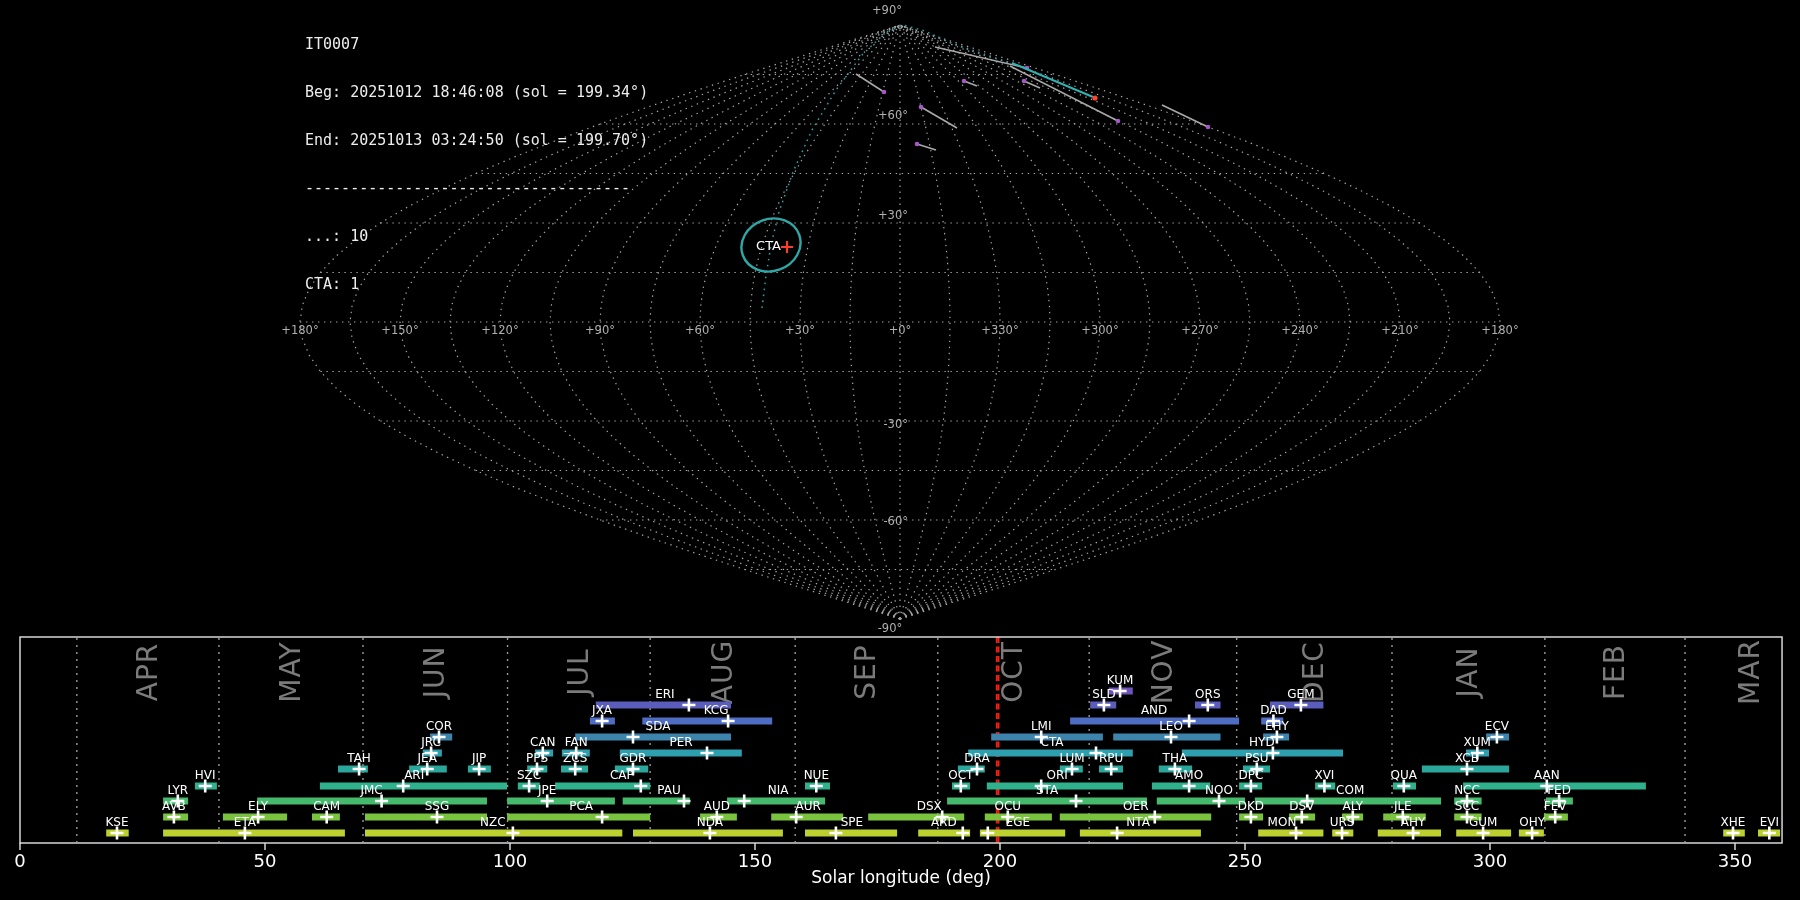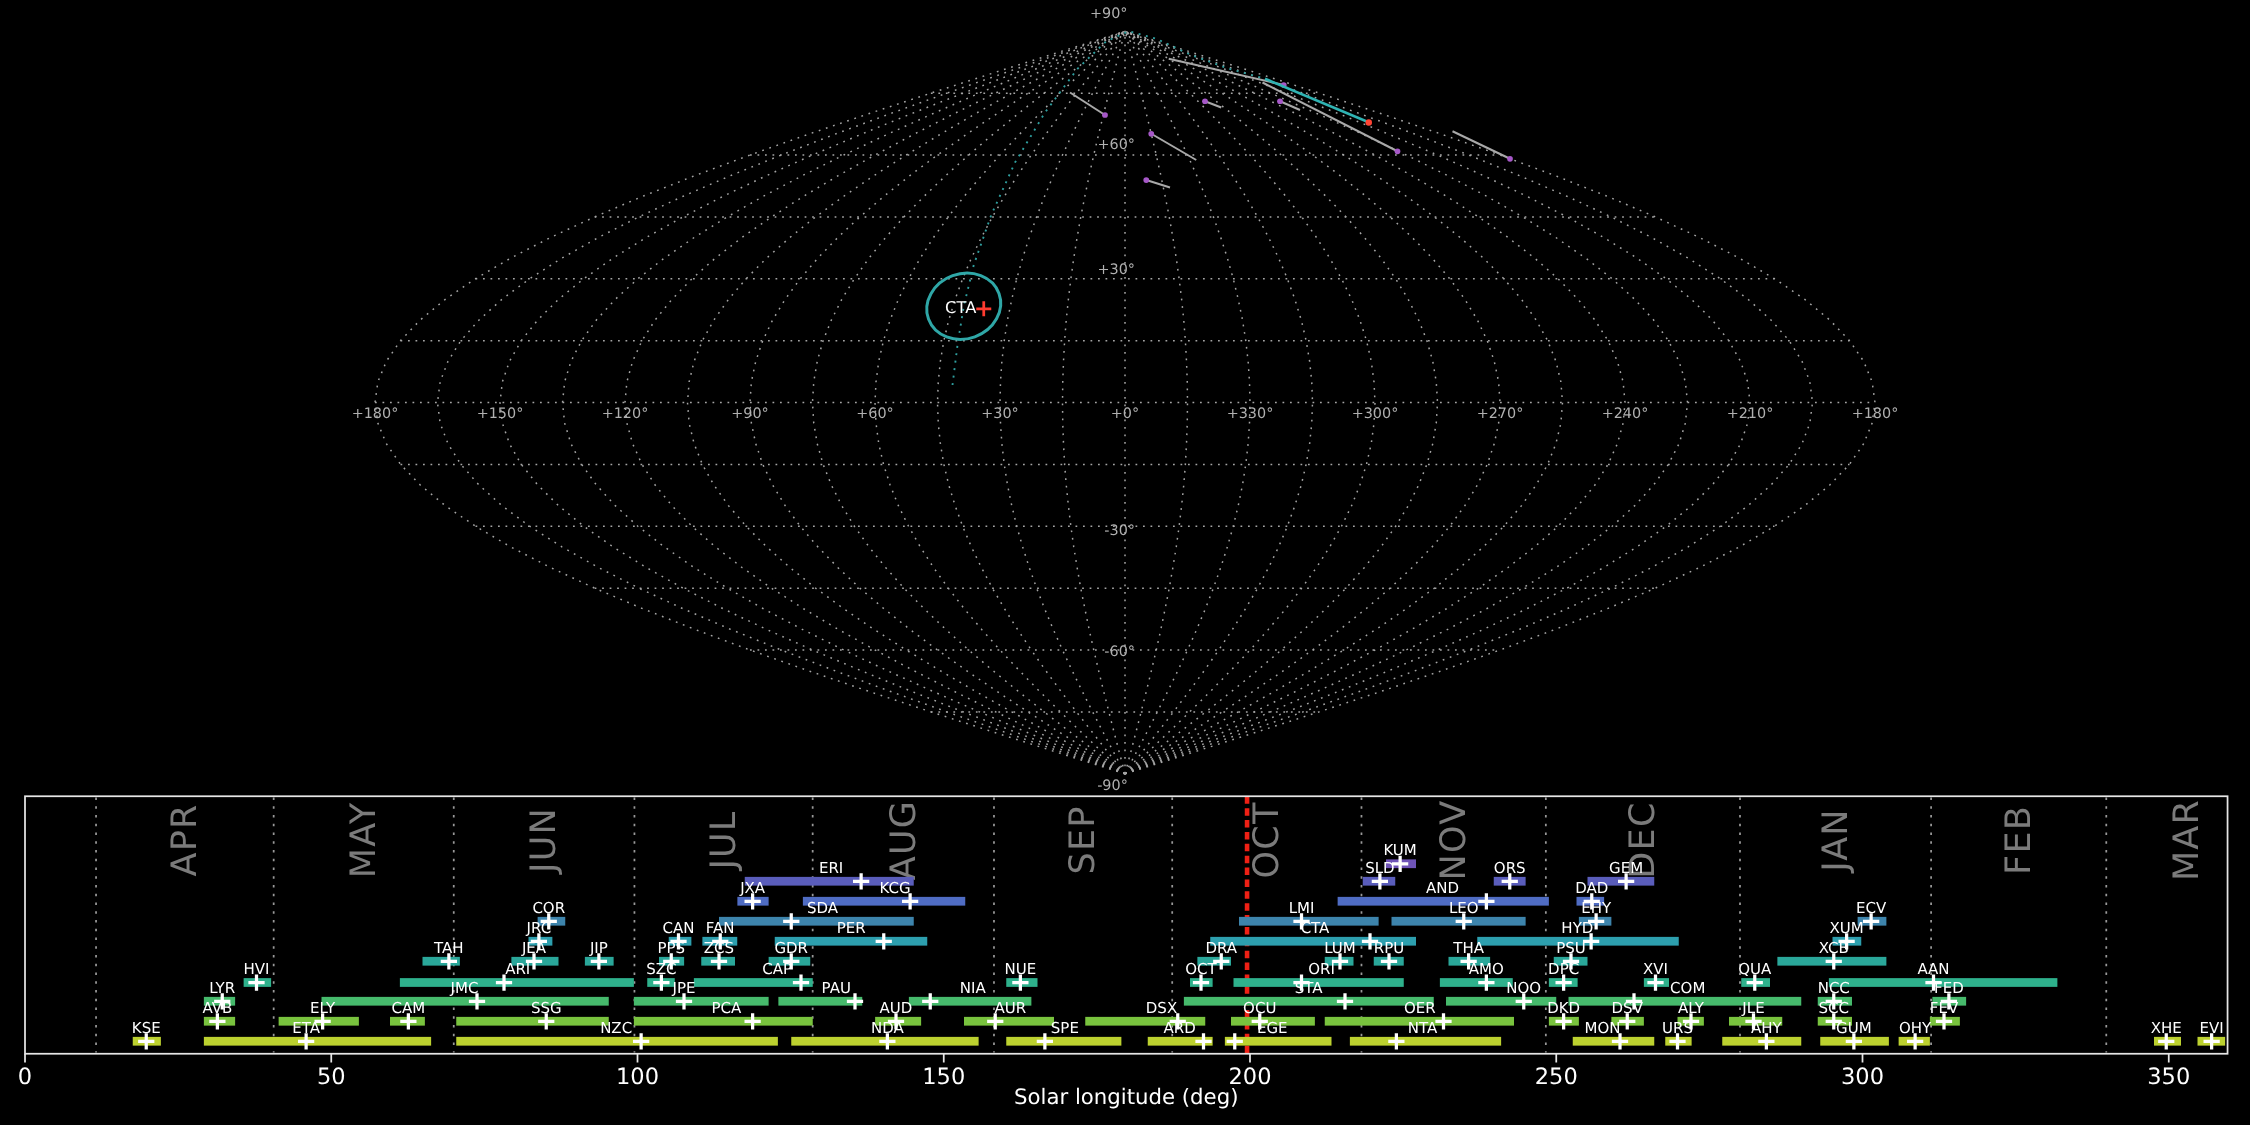--- a/index.html
+++ b/index.html
@@ -7,20 +7,28 @@
         font-family:"DejaVu Sans", sans-serif;}
   .hdr{position:absolute;left:305px;top:4px;color:#ededed;
        font-family:"DejaVu Sans Mono", monospace;font-size:15px;line-height:16px;white-space:pre;}
   .hdr div{height:16px;}
   svg text{font-family:"DejaVu Sans", sans-serif;}
 </style>
 </head>
 <body>
 
 <div class="root">
+  <div class="hdr">
+    <div>IT0007</div>
+    <div>Beg: 20251012 18:46:08 (sol = 199.34°)</div>
+    <div>End: 20251013 03:24:50 (sol = 199.70°)</div>
+    <div>------------------------------------</div>
+    <div>...: 10</div>
+    <div>CTA: 1</div>
+  </div>
   <svg id="scene" xmlns="http://www.w3.org/2000/svg" width="1800" height="900" viewBox="0 0 1800 900">
       <g stroke="#c2c2c2" stroke-width="1.2" fill="none" stroke-dasharray="1.4 4.6" opacity="0.85">
         <path d="M 744.7 569.5 L 1055.3 569.5"></path>
         <path d="M 600.0 520.0 L 1200.0 520.0"></path>
         <path d="M 475.7 470.5 L 1324.3 470.5"></path>
         <path d="M 380.4 421.0 L 1419.6 421.0"></path>
         <path d="M 320.4 371.5 L 1479.6 371.5"></path>
         <path d="M 300.0 322.0 L 1500.0 322.0"></path>
         <path d="M 320.4 272.5 L 1479.6 272.5"></path>
         <path d="M 380.4 223.0 L 1419.6 223.0"></path>

